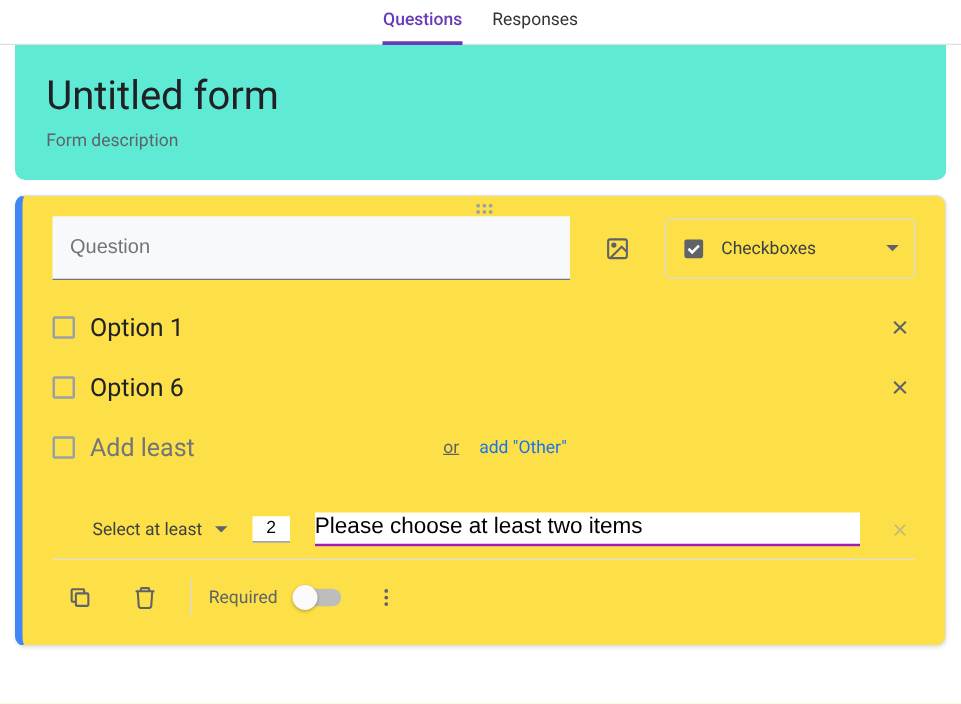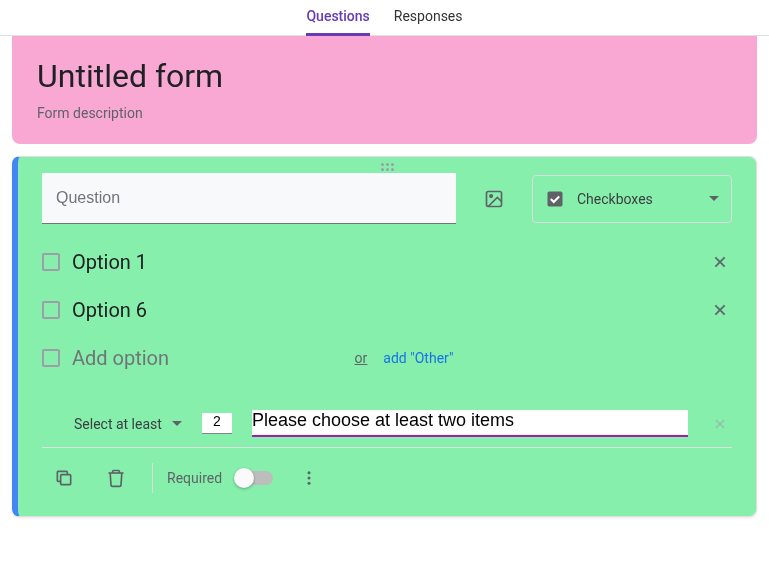--- a/index.html
+++ b/index.html
@@ -29,38 +29,38 @@
     color: #333;
     text-align: center;
   }
   .tab.active {
     color: #673ab7;
     border-bottom: 3px solid #673ab7;
     font-weight: 500;
   }
   .header-card {
     margin: 0 12px 12px 12px;
-    background: #f9a8d4;
+    background: #5eead4;
     padding: 20px 24px 22px 24px;
     border-radius: 0 0 8px 8px;
     border: 1px solid transparent;
   }
   .form-title {
     font-size: 32px;
     font-weight: 400;
     color: #202124;
     margin-bottom: 10px;
   }
   .form-desc {
     font-size: 14px;
     color: #5f6368;
   }
   .question-card {
     margin: 0 12px;
-    background: #86efac;
+    background: #fde047;
     border: 1px solid #e0e0e0;
     border-left: 6px solid #4285f4;
     border-radius: 8px;
     padding: 0 24px 12px 24px;
     position: relative;
     box-shadow: 0 1px 3px rgba(0,0,0,0.1);
   }
   .drag-handle {
     display: flex;
     justify-content: center;
@@ -255,21 +255,21 @@
       <div class="opt-label">Option 6</div>
       <div class="remove-x">
         <svg width="16" height="16" viewBox="0 0 24 24" stroke="#5f6368" stroke-width="2.5">
             <line x1="5" y1="5" x2="19" y2="19"></line>
             <line x1="19" y1="5" x2="5" y2="19"></line>
           </svg>
       </div>
     </div>
     <div class="opt-row">
       <div class="chkbox"></div>
-      <div class="opt-label opt-placeholder">Add option</div>
+      <div class="opt-label opt-placeholder">Add least</div>
       <span class="or-text" style="flex:0">or</span>
       <span class="add-other" style="flex:0;white-space:nowrap">add "Other"</span>
       <div style="flex:1"></div>
     </div>
   </div>
 
   <div class="validation-row">
     <div class="val-select">
       <span>Select at least</span>
       <div class="chev"></div>

